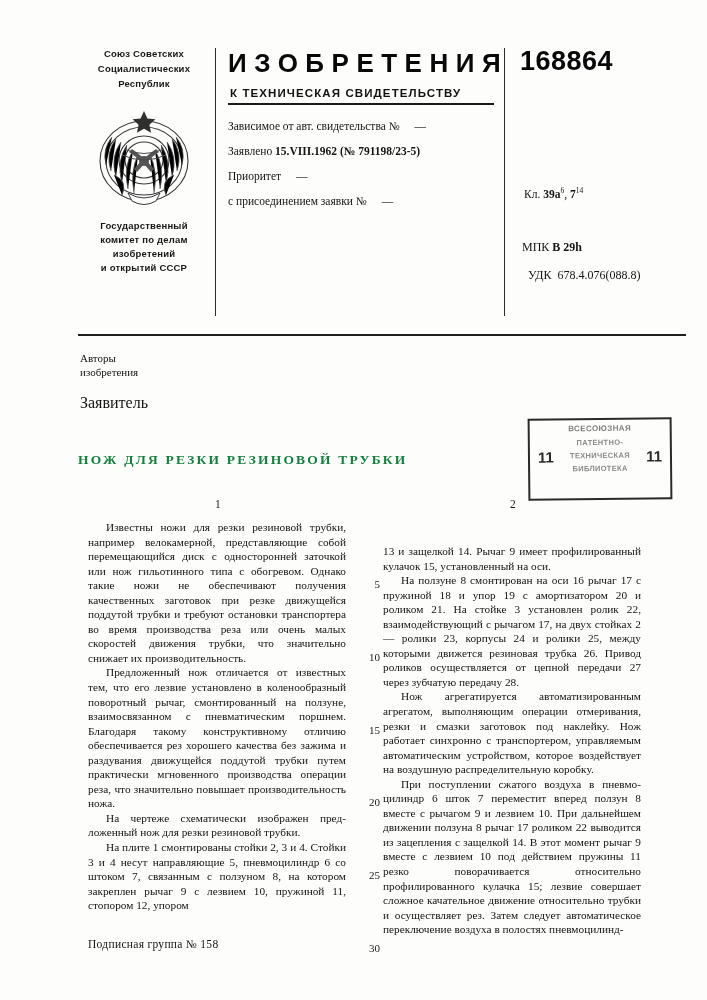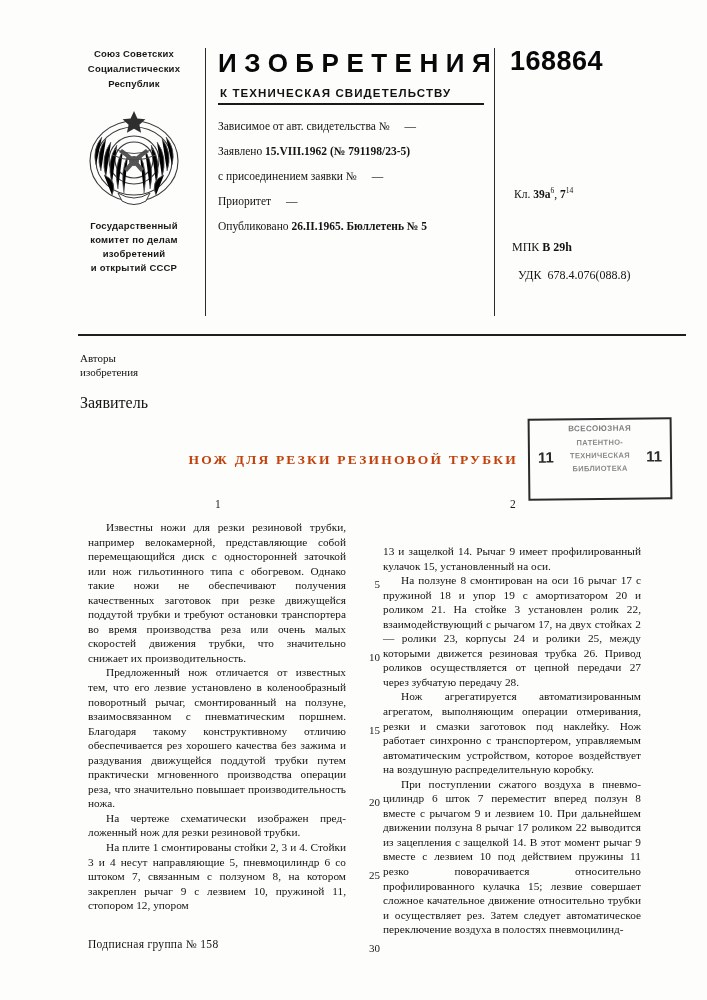--- a/index.html
+++ b/index.html
@@ -18,21 +18,21 @@
   .page {
     position: absolute;
     left: 0; top: 0;
     width: 707px; height: 1000px;
     background: #fdfdfc;
   }
 
   
   .header {
     position: absolute;
-    left: 70px; top: 46px;
+    left: 80px; top: 46px;
     width: 622px; height: 272px;
   }
   .hdr-left {
     position: absolute;
     left: 0; top: 0;
     width: 128px;
     text-align: center;
   }
   .ussr-lines {
     font-family: "Liberation Sans", "DejaVu Sans", sans-serif;
@@ -222,26 +222,26 @@
     color: #2a2a2a;
   }
   .stamp-num-l { left: 8px; }
   .stamp-num-r { right: 8px; }
 
   
   .doc-title {
     position: absolute;
     left: 78px; top: 452px;
     width: 440px;
-    text-align: right;
+    text-align: left;
     font-family: "Liberation Serif", "DejaVu Serif", serif;
     font-weight: bold;
     font-size: 13.5px;
     letter-spacing: 2.2px;
-    color: #c2410c;
+    color: #15803d;
     white-space: nowrap;
   }
 
   
   .colnum {
     position: absolute;
     font-size: 11.5px;
     color: #1a1a1a;
   }
   .colnum-1 { left: 215px; top: 498px; }
@@ -360,30 +360,26 @@
       <div class="meta-list">
         <div class="meta-row">
           <span>Зависимое от авт. свидетельства №</span>
           <span class="dash">—</span>
         </div>
         <div class="meta-row">
           <span>Заявлено</span>
           <b>15.VIII.1962 (№ 791198/23-5)</b>
         </div>
         <div class="meta-row">
-          <span>с присоединением заявки №</span>
-          <span class="dash">—</span>
-        </div>
-        <div class="meta-row">
           <span>Приоритет</span>
           <span class="dash">—</span>
         </div>
         <div class="meta-row">
-          <span>Опубликовано</span>
-          <b>26.II.1965. Бюллетень № 5</b>
+          <span>с присоединением заявки №</span>
+          <span class="dash">—</span>
         </div>
       </div>
     </div>
 
     <div class="hdr-right">
       <div class="patent-no">168864</div>
 
       <div class="cls-row">
         <span>Кл.</span>
         <b>39а</b><sup>6</sup>,

